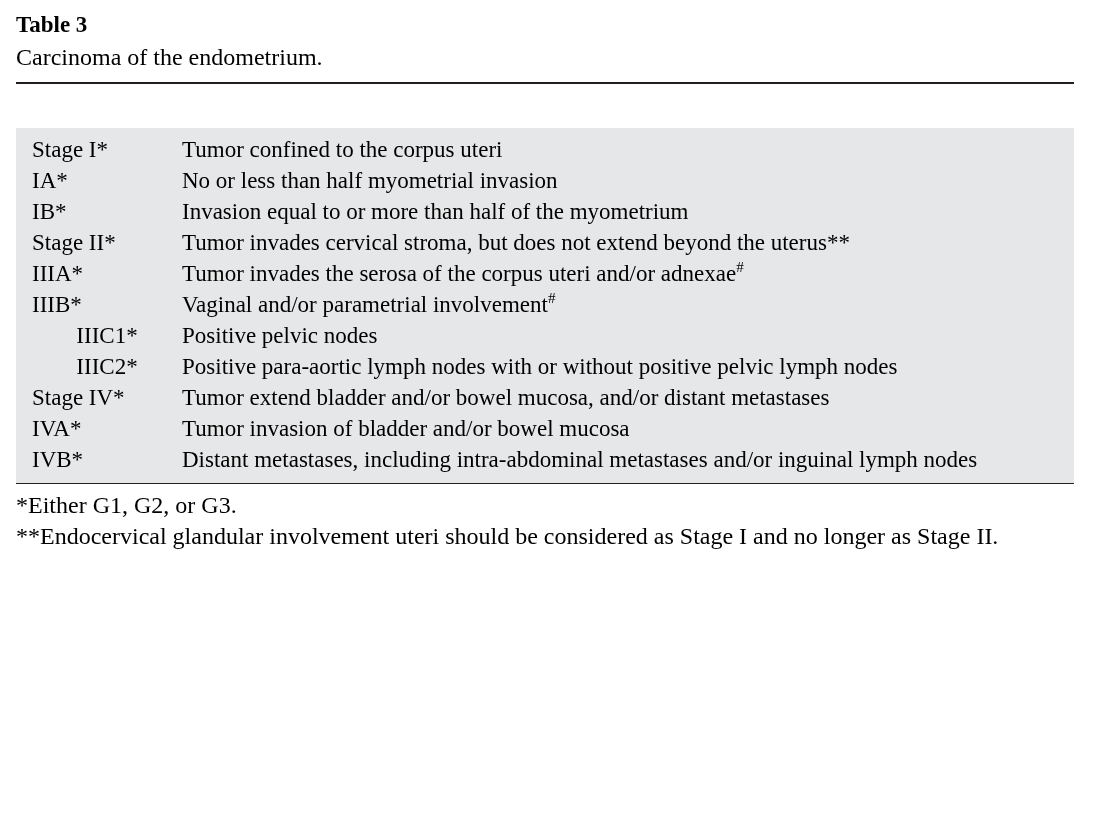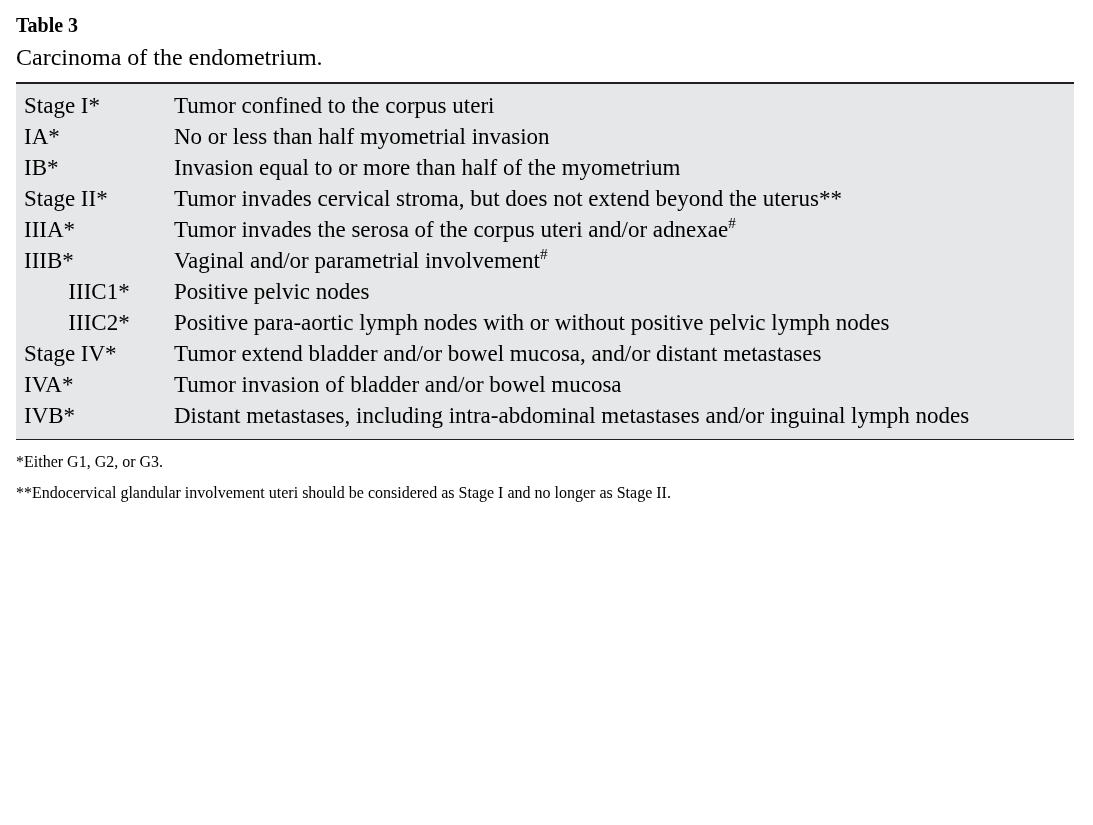--- a/index.html
+++ b/index.html
@@ -14,42 +14,43 @@
     color: #000000;
     overflow: hidden;
   }
   .page {
     padding: 10px 16px 0 16px;
     box-sizing: border-box;
     width: 1093px;
   }
   .table-label {
     font-weight: bold;
-    font-size: 20px;
+    font-size: 23px;
     line-height: 30px;
     margin: 0 0 2px 0;
   }
   .table-caption {
     font-size: 24px;
     line-height: 30px;
     margin: 0 0 10px 0;
   }
   .rule-top {
     border-top: 2.5px solid #231f20;
     width: 1058px;
   }
   .rule-mid {
     border-top: 1.5px solid #231f20;
     width: 1058px;
   }
   .table-body {
     background: #e6e7e8;
     width: 1058px;
     box-sizing: border-box;
-    padding: 6px 0 8px 8px;
+    padding: 6px 0 8px 16px;
+    margin-top: 44px;
   }
   table.stages {
     border-collapse: collapse;
     width: 100%;
     font-size: 23px;
     line-height: 31px;
   }
   table.stages td {
     padding: 0;
     vertical-align: top;
@@ -65,21 +66,21 @@
   .ind-0 { padding-left: 4px; }
   .ind-1 { padding-left: 28px; }
   .ind-2 { padding-left: 56px; text-align: center; }
   sup {
     font-size: 0.66em;
     vertical-align: super;
     line-height: 0;
   }
   .footnotes {
     width: 1058px;
-    font-size: 16px;
+    font-size: 24px;
     line-height: 31px;
     padding-top: 6px;
   }
   .fn {
     margin: 0 0 0 0;
     text-align: justify;
   }
   .fn.hang {
     padding-left: 28px;
     text-indent: -28px;

